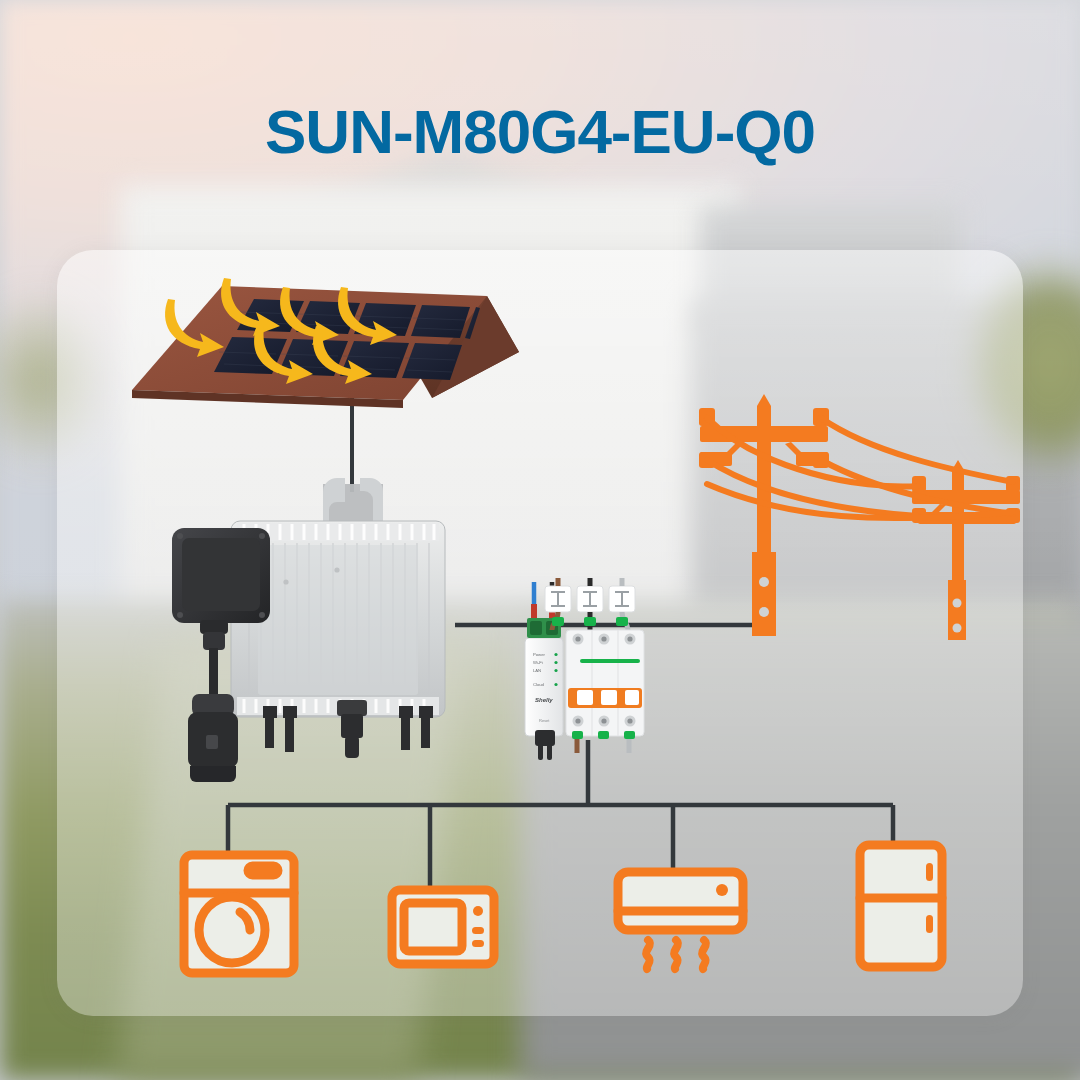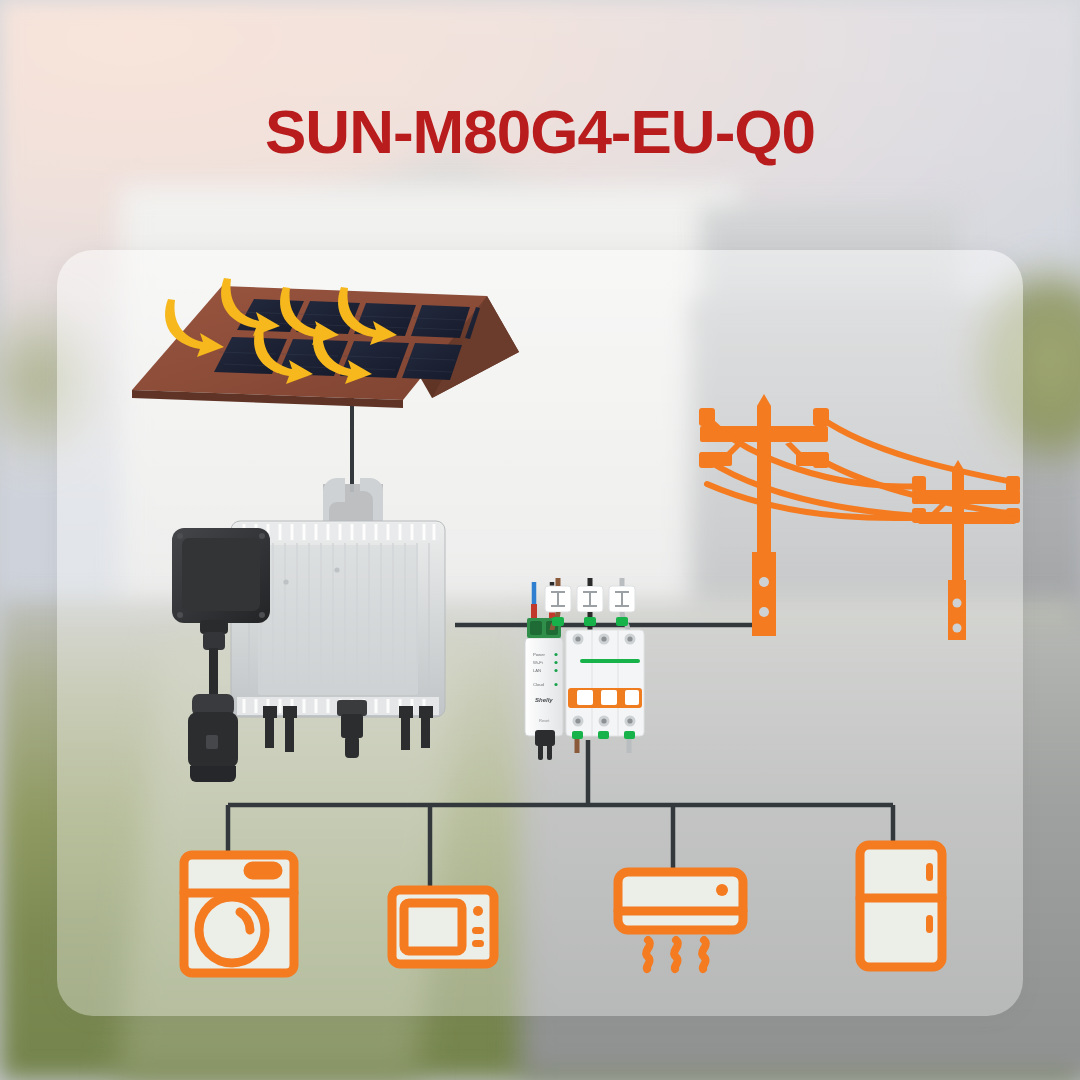--- a/index.html
+++ b/index.html
@@ -64,21 +64,21 @@
     filter:blur(16px);transform:skewX(-6deg);
   }
   .bg-veil{
     position:absolute;inset:0;
     background:linear-gradient(180deg,rgba(255,255,255,.20) 0%,rgba(255,255,255,.05) 35%,rgba(255,255,255,0) 60%);
   }
 
   
   .title{
     position:absolute;left:0;top:96px;width:1080px;text-align:center;
-    font-size:62px;font-weight:bold;letter-spacing:-1px;color:#b91c1c;
+    font-size:62px;font-weight:bold;letter-spacing:-1px;color:#0369a1;
     font-family:"Liberation Sans", sans-serif;
   }
 
   
   .card{
     position:absolute;left:57px;top:250px;width:966px;height:766px;
     border-radius:36px;
     background:linear-gradient(180deg,rgba(255,255,255,.50) 0%,rgba(255,255,255,.40) 45%,rgba(255,255,255,.34) 100%);
     box-shadow:0 2px 20px rgba(120,120,120,.10);
   }

